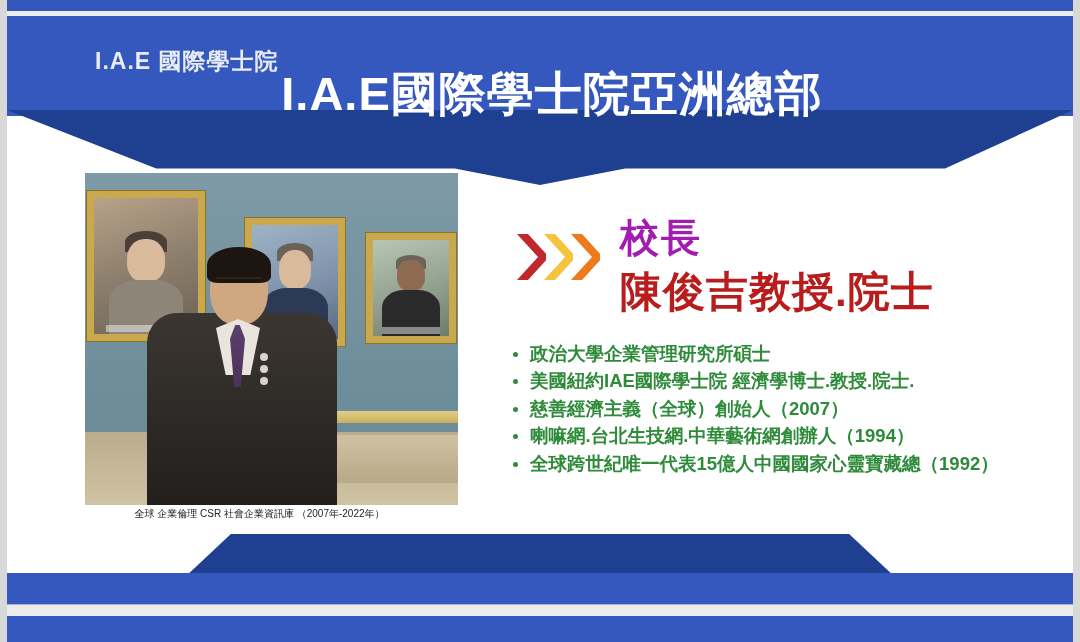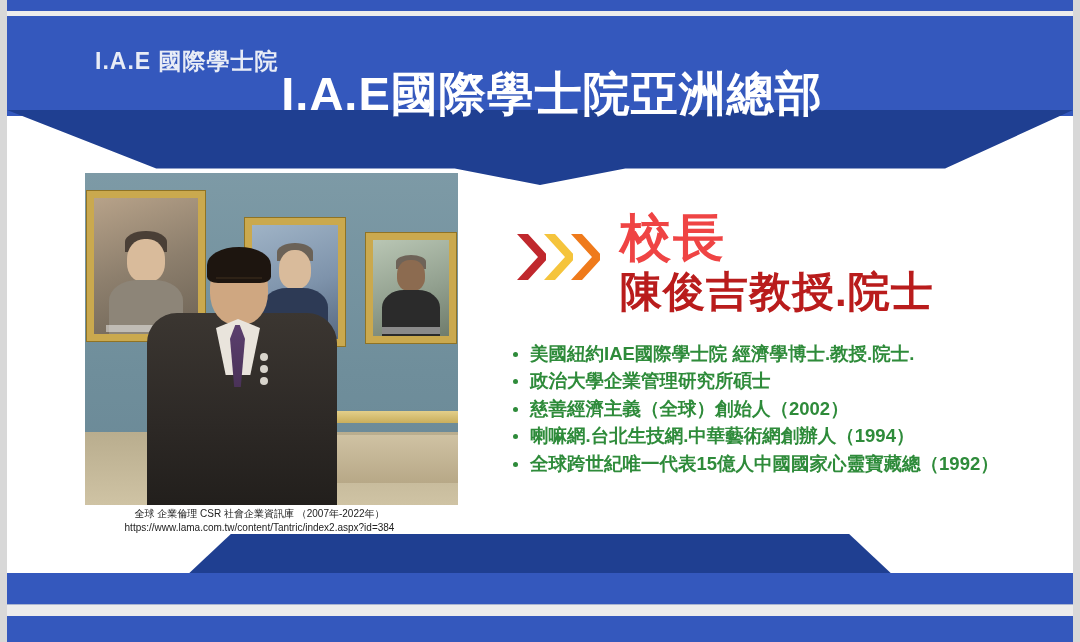--- a/index.html
+++ b/index.html
@@ -223,23 +223,23 @@
   .chev-a { left: 0px; }
   .chev-b { left: 27px; }
   .chev-c { left: 54px; }
 
   .name-block {
     position: absolute;
     left: 620px; top: 212px;
     z-index: 5;
   }
   .name-role {
-    font-size: 51px;
+    font-size: 39px;
     font-weight: bold;
-    color: #ef4444;
+    color: #a21caf;
     line-height: 52px;
     letter-spacing: 2px;
     white-space: nowrap;
   }
   .name-full {
     font-size: 42px;
     font-weight: bold;
     color: #b91c1c;
     line-height: 56px;
     letter-spacing: 1px;
@@ -363,21 +363,20 @@
           <i></i>
         </div>
       <div class="man-head"></div>
       <div class="man-hair"></div>
       <div class="man-glass"></div>
     </div>
   </div>
 
   <div class="caption">
     <div>全球 企業倫理 CSR 社會企業資訊庫 （2007年-2022年）</div>
-    <div>https://www.lama.com.tw/content/Tantric/index2.aspx?id=384</div>
   </div>
 
   <div class="chev-group">
     <span class="chev chev-a">
       <svg width="32" height="52" viewBox="0 0 32 52">
           <path d="M3 3 L24 26 L3 49 L14 49 L35 26 L14 3 Z" fill="#c0282d"></path>
         </svg>
     </span>
     <span class="chev chev-b">
       <svg width="32" height="52" viewBox="0 0 32 52">
@@ -390,23 +389,23 @@
         </svg>
     </span>
   </div>
 
   <div class="name-block">
     <div class="name-role">校長</div>
     <div class="name-full">陳俊吉教授.院士</div>
   </div>
 
   <ul class="bullets">
+    <li>政治大學企業管理研究所碩士</li>
     <li>美國紐約IAE國際學士院 經濟學博士.教授.院士.</li>
-    <li>政治大學企業管理研究所碩士</li>
-    <li>慈善經濟主義（全球）創始人（2002）</li>
+    <li>慈善經濟主義（全球）創始人（2007）</li>
     <li>喇嘛網.台北生技網.中華藝術網創辦人（1994）</li>
     <li>全球跨世紀唯一代表15億人中國國家心靈寶藏總（1992）</li>
   </ul>
 
   <div class="bottom-trap"></div>
   <div class="bottom-bar1"></div>
   <div class="bottom-gap"></div>
   <div class="bottom-bar2"></div>
 
 </div>

